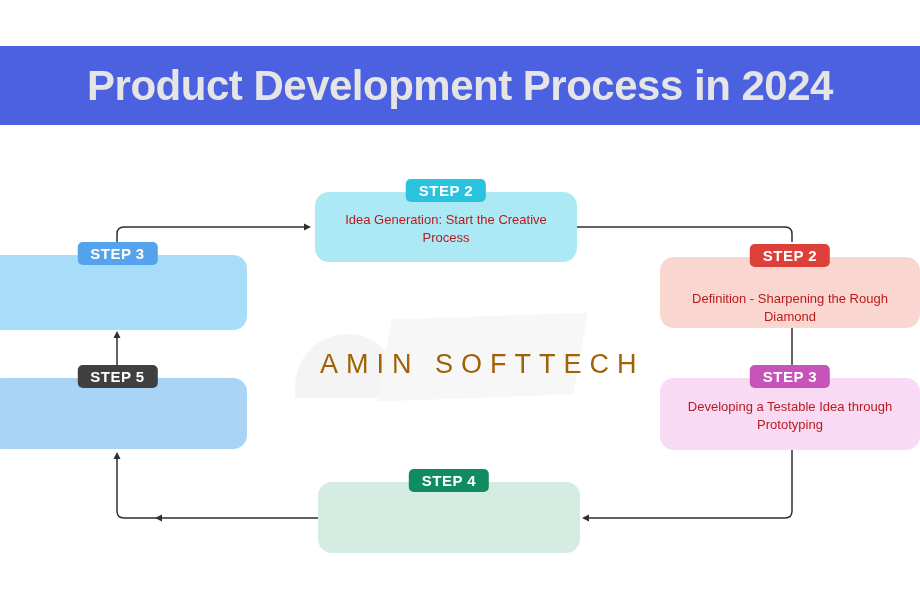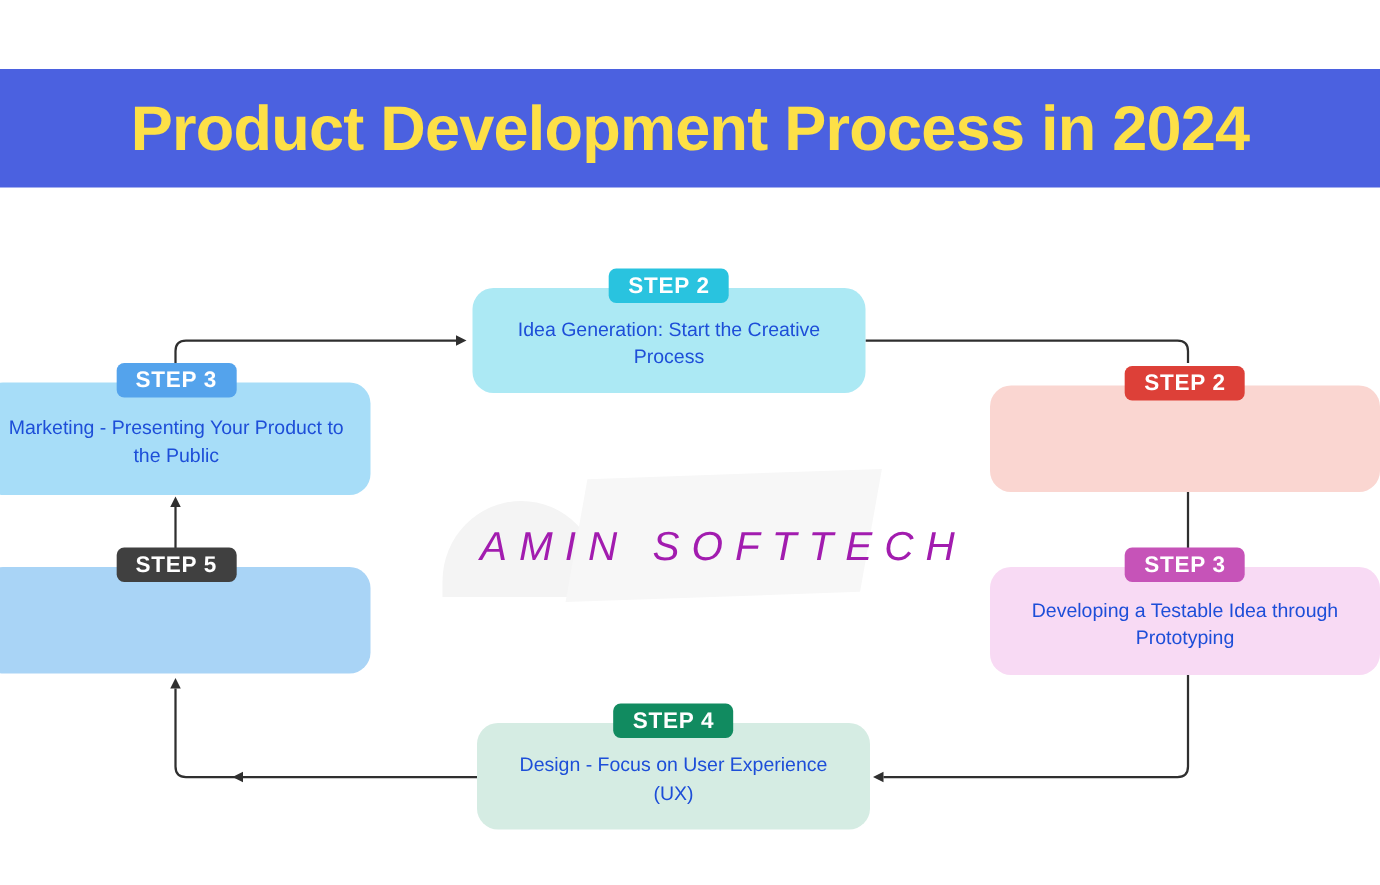--- a/index.html
+++ b/index.html
@@ -6,46 +6,45 @@
   .canvas{
     position:relative;width:920px;height:590px;background:#ffffff;
     overflow:hidden;font-family:"Liberation Sans",sans-serif;
   }
   
   .banner{
     position:absolute;left:0;top:46px;width:920px;height:79px;
     display:flex;align-items:center;justify-content:center;
   }
   .banner-title{
-    color:#fde047;font-size:42px;font-weight:800;letter-spacing:-0.5px;
+    color:#e5e5e5;font-size:42px;font-weight:800;letter-spacing:-0.5px;
     white-space:nowrap;
   }
   
   .wm-shape-a{
     position:absolute;left:385px;top:316px;width:195px;height:82px;
     background:#f7f7f7;transform:skewX(-12deg) rotate(-2deg);
   }
   .wm-shape-b{
     position:absolute;left:295px;top:334px;width:105px;height:64px;
     background:#f4f4f4;border-radius:60% 60% 0 0 / 100% 100% 0 0;
   }
   .watermark{
     position:absolute;left:320px;top:349px;
-    font-size:27px;letter-spacing:8px;color:#a21caf;font-weight:400;
+    font-size:27px;letter-spacing:8px;color:#a16207;font-weight:400;
     white-space:nowrap;
-    font-style:italic;
   }
   
   .node{
     position:absolute;border-radius:14px;
     display:flex;align-items:center;justify-content:center;
     text-align:center;padding:6px 14px 2px 14px;box-sizing:border-box;
   }
   .node .txt{
-    font-size:13px;color:#1d4ed8;line-height:1.4;
+    font-size:13px;color:#b91c1c;line-height:1.4;
   }
   .badge{
     position:absolute;left:50%;transform:translateX(-50%);top:-13px;
     color:#ffffff;font-weight:700;font-size:15px;letter-spacing:0.5px;
     padding:3px 13px;border-radius:5px;white-space:nowrap;
   }
   .step1{left:315px;top:192px;width:262px;height:70px;}
   .step2{left:660px;top:257px;width:260px;height:71px;}
   .step3{left:660px;top:378px;width:260px;height:72px;justify-content:center;}
   .step4{left:318px;top:482px;width:262px;height:71px;}
@@ -83,34 +82,33 @@
     <polygon points="117,331 113.5,338 120.5,338"></polygon>
   </svg>
 
   <div class="node step1" style="background-color: rgb(172, 233, 244);">
     <div class="badge" style="background-color: rgb(41, 195, 223);">STEP 2</div>
     <div class="txt">Idea Generation: Start the Creative Process</div>
   </div>
 
   <div class="node step2" style="background-color: rgb(250, 214, 209); align-items: flex-end;">
     <div class="badge" style="background-color: rgb(221, 64, 56);">STEP 2</div>
+    <div class="txt">Definition - Sharpening the Rough Diamond</div>
   </div>
 
   <div class="node step3" style="background-color: rgb(248, 218, 244);">
     <div class="badge" style="background-color: rgb(198, 83, 184);">STEP 3</div>
     <div class="txt">Developing a Testable Idea through Prototyping</div>
   </div>
 
   <div class="node step4" style="background-color: rgb(213, 236, 227);">
     <div class="badge" style="background-color: rgb(17, 139, 96);">STEP 4</div>
-    <div class="txt">Design - Focus on User Experience (UX)</div>
   </div>
 
   <div class="node step5" style="background-color: rgb(169, 212, 246);">
     <div class="badge" style="background-color: #404040;">STEP 5</div>
   </div>
 
   <div class="node step6" style="background-color: rgb(167, 221, 248);">
     <div class="badge" style="background-color: rgb(84, 163, 236);">STEP 3</div>
-    <div class="txt">Marketing - Presenting Your Product to the Public</div>
   </div>
 
 </div>
 
 </body></html>

